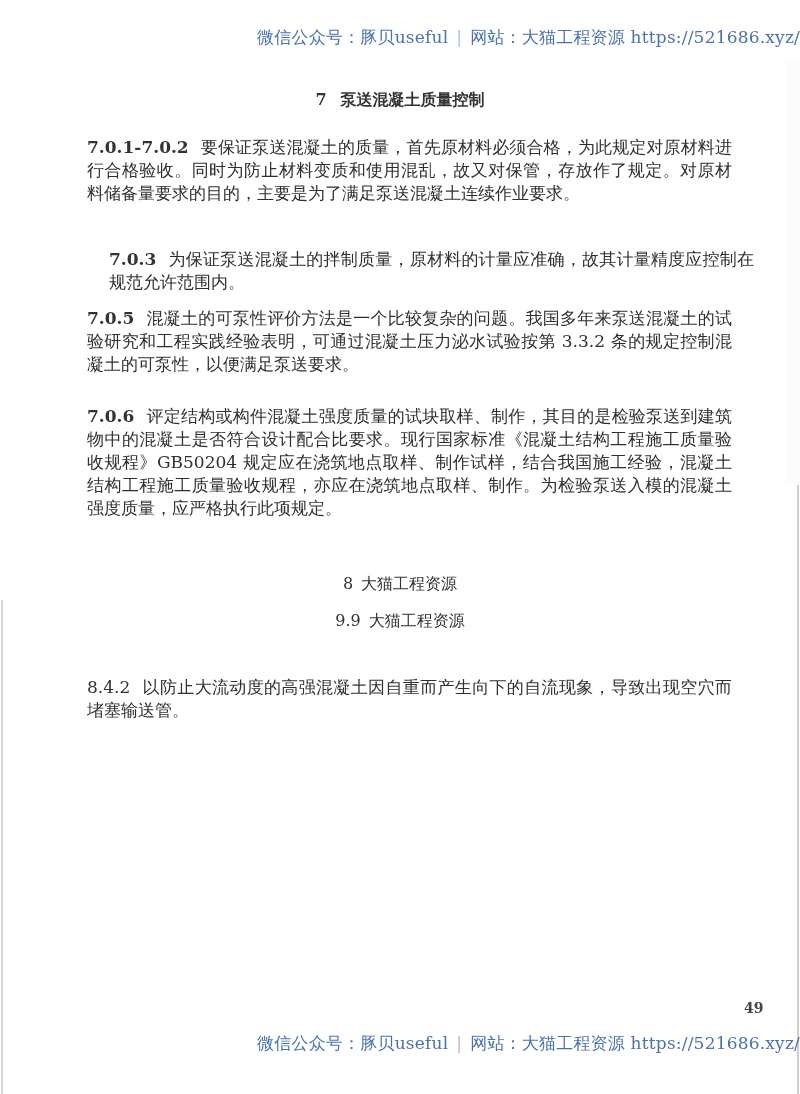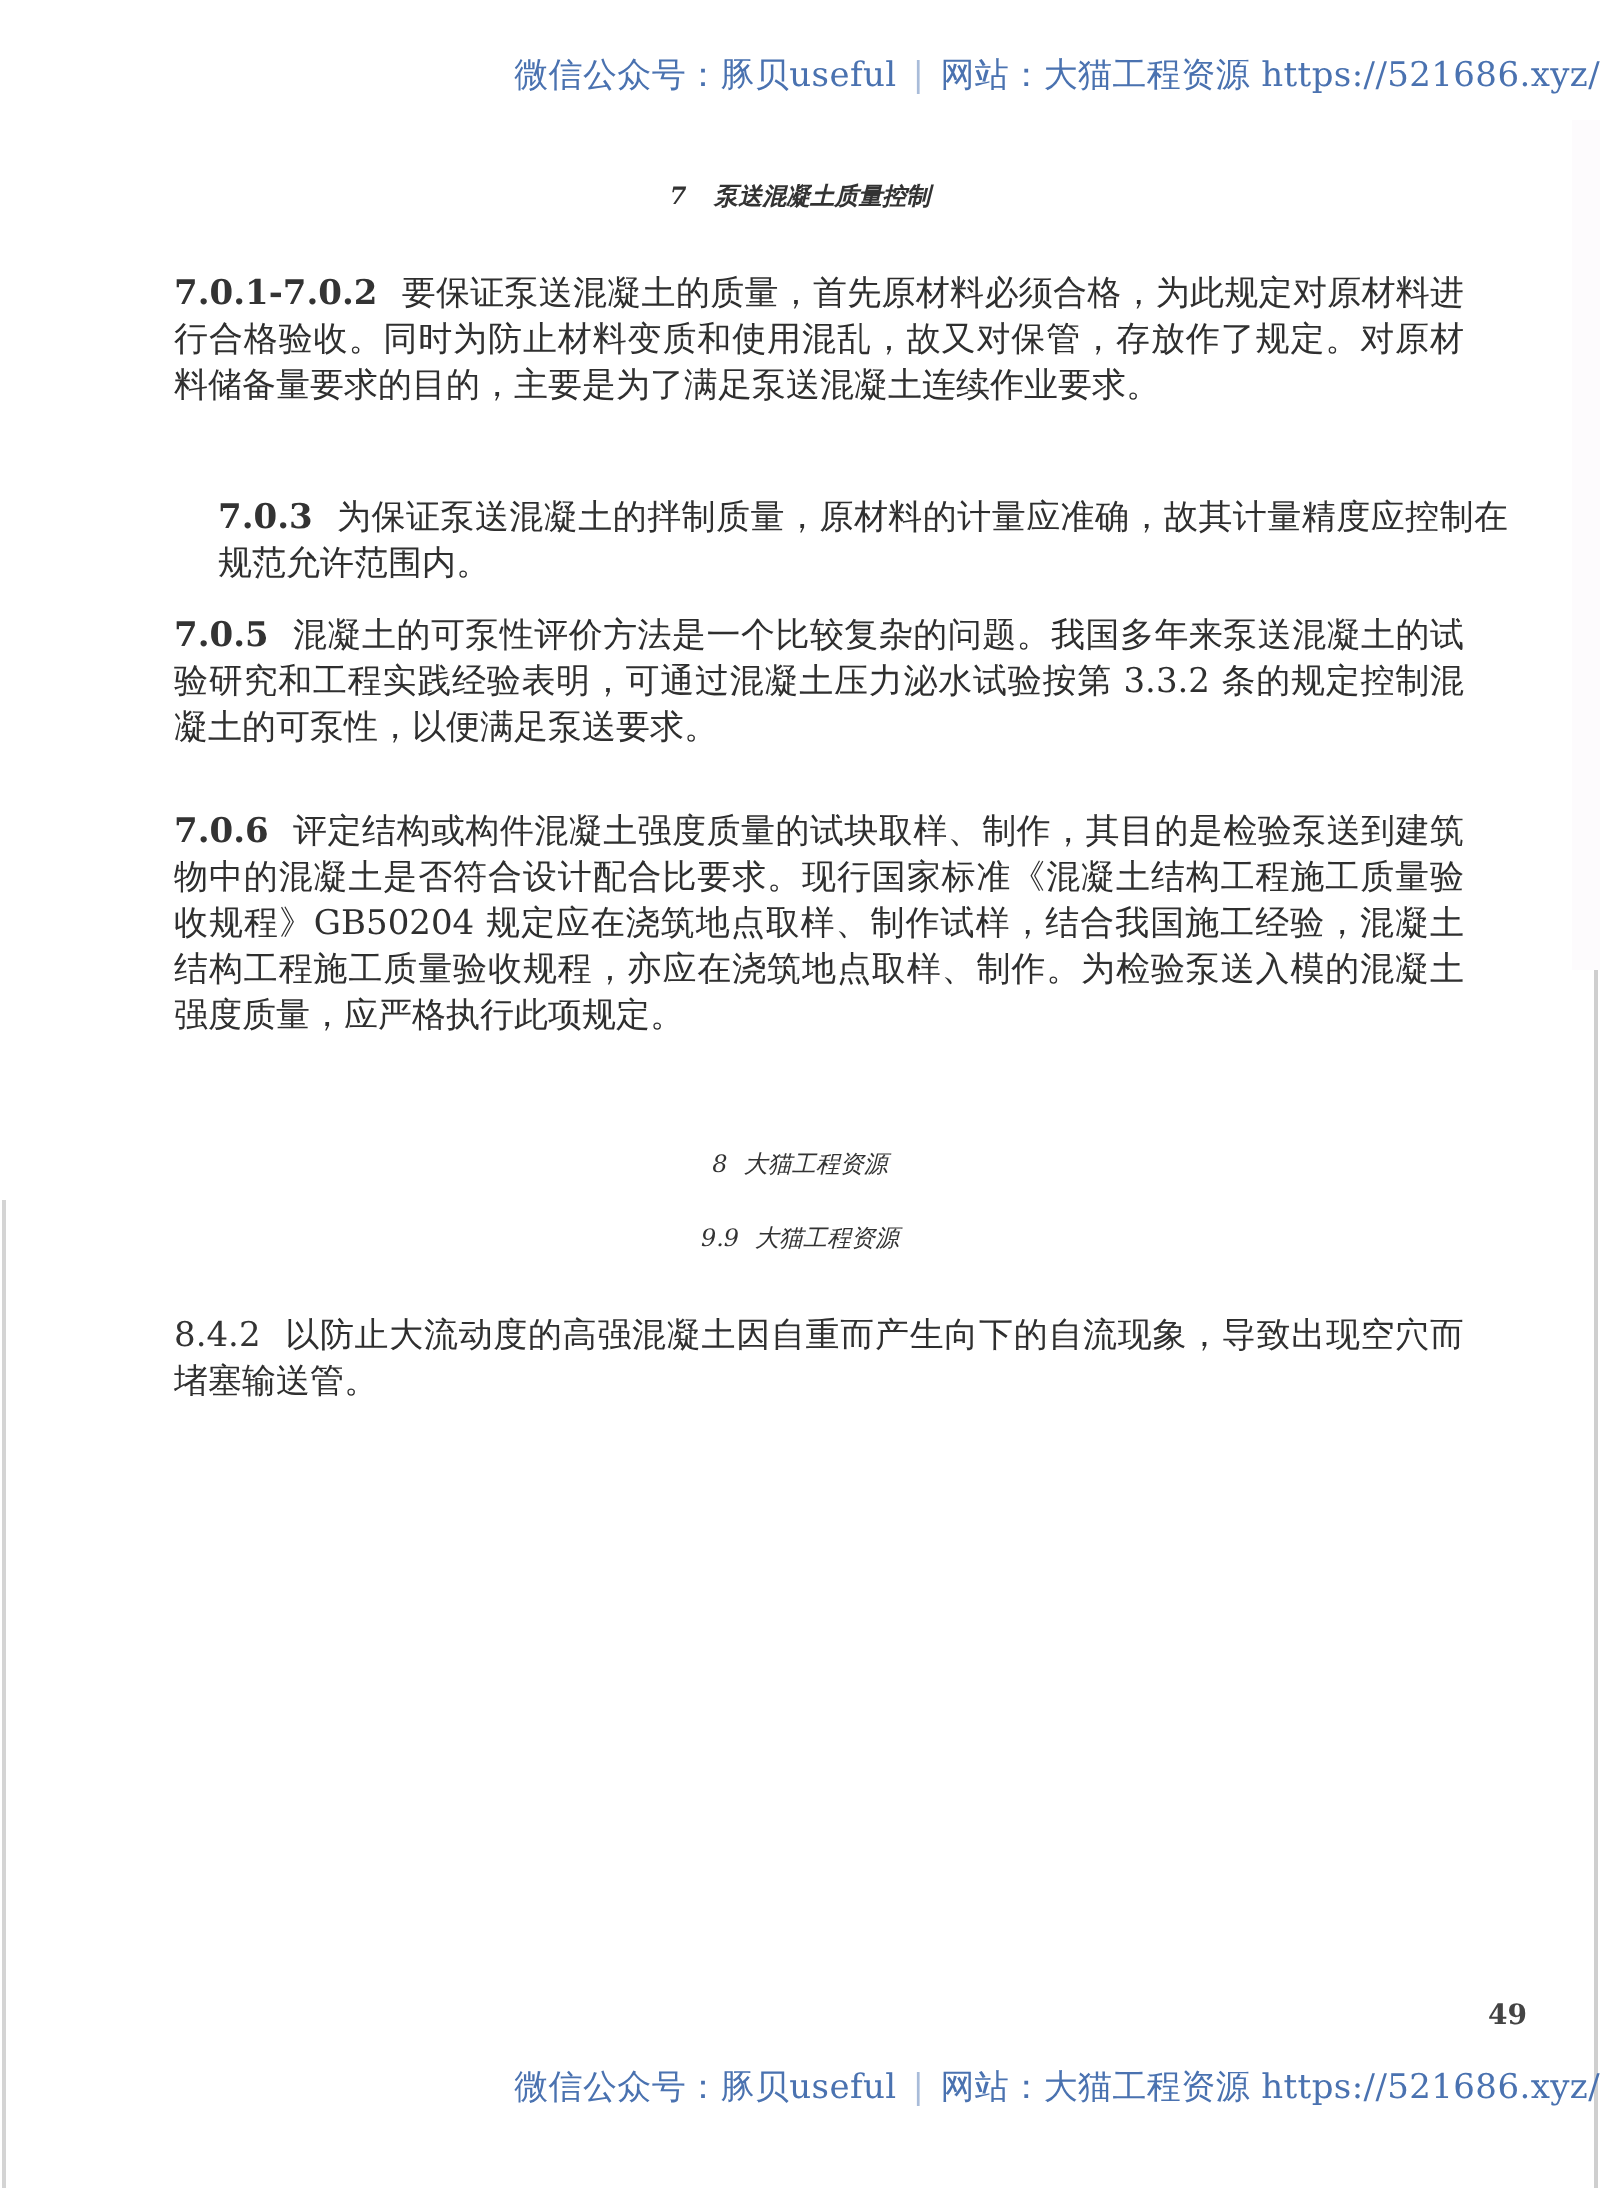--- a/index.html
+++ b/index.html
@@ -54,24 +54,23 @@
       top: 60px;
       width: 14px;
       height: 425px;
       background: #fdfbfd;
     }
     .heading {
       position: absolute;
       left: 0;
       width: 800px;
       text-align: center;
-      font-size: 12px;
+      font-size: 16px;
       color: #333333;
       white-space: nowrap;
-      font-style: italic;
     }
     .heading .num { margin-right: 14px; }
     .h-7 { top: 90px; font-weight: bold; }
     .h-8 { top: 574px; }
     .h-84 { top: 611px; }
     .h-8 .num, .h-84 .num { margin-right: 8px; }
     .para {
       position: absolute;
       left: 87px;
       width: 645px;
@@ -82,21 +81,21 @@
     }
     .para .clause {
       font-weight: bold;
       color: #333333;
       margin-right: 12px;
     }
     .p-701 { top: 136px; }
     .p-703 { top: 248px; margin-left: 22px; }
     .p-705 { top: 307px; }
     .p-706 { top: 405px; }
-    .p-842 { top: 657px; }
+    .p-842 { top: 676px; }
     .para .clause.light { font-weight: normal; }
     .page-number {
       position: absolute;
       left: 712px;
       top: 1000px;
       font-size: 14px;
       font-weight: bold;
       color: #444444;
       margin-left: 32px;
     }

